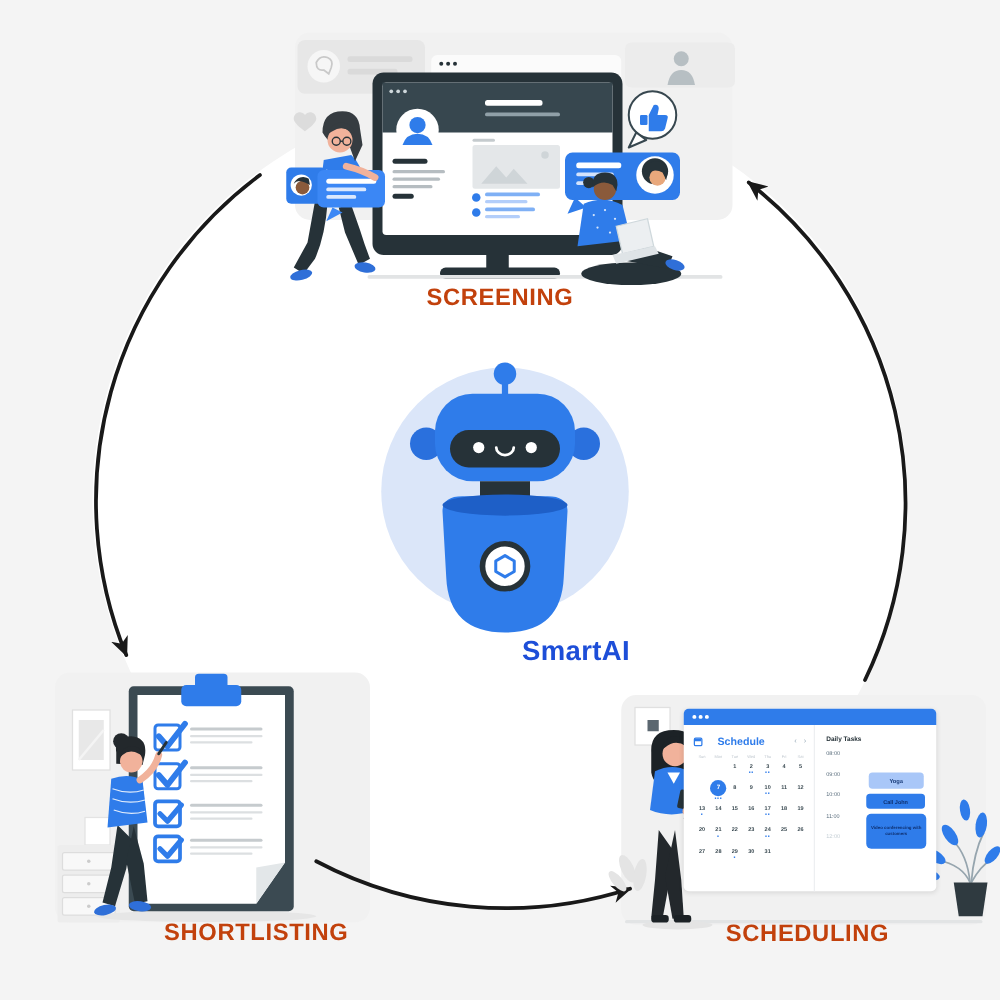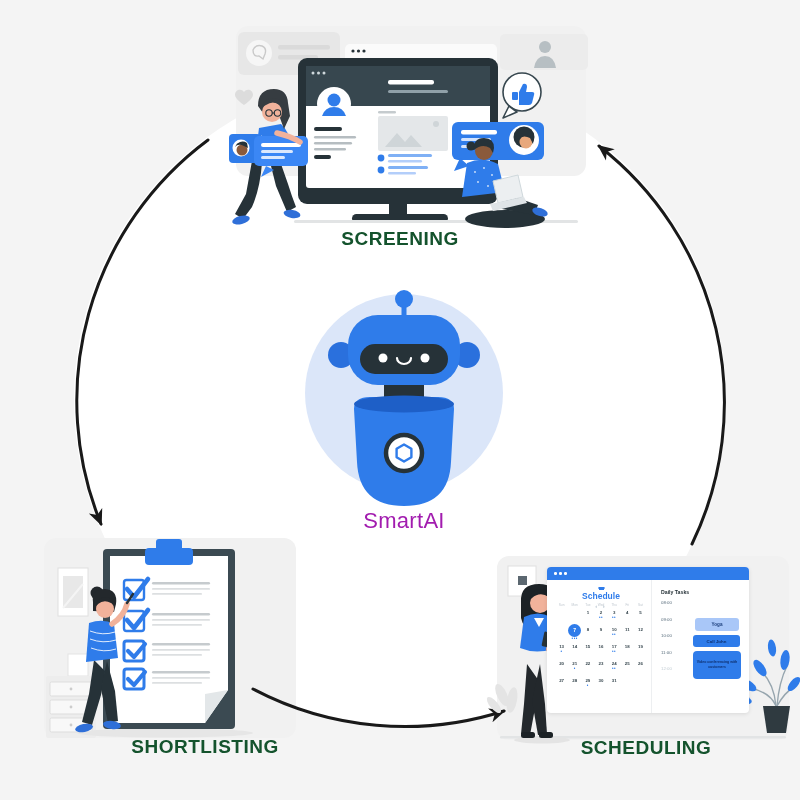--- a/index.html
+++ b/index.html
@@ -3,35 +3,35 @@
 <meta charset="utf-8">
 <style>
   html,body{margin:0;padding:0;}
   .stage{position:relative;width:800px;height:800px;background:#f4f4f4;overflow:hidden;
          font-family:"Liberation Sans",sans-serif;}
   .cycle-circle{position:absolute;left:74px;top:74px;width:652px;height:652px;
                 border-radius:50%;background:#ffffff;}
   .scene{position:absolute;left:0;top:0;}
   
   .stage-label{position:absolute;width:220px;text-align:center;font-weight:700;
-               font-size:19px;letter-spacing:.5px;color:#14532d;}
+               font-size:19px;letter-spacing:.5px;color:#c2410c;}
   .label-screening{left:290px;top:228px;}
   .label-shortlisting{left:95px;top:736px;}
   .label-scheduling{left:536px;top:737px;}
-  .smartai-label{position:absolute;left:304px;top:508px;width:200px;text-align:center;
-                 font-weight:400;font-size:22px;letter-spacing:.3px;color:#a21caf;}
+  .smartai-label{position:absolute;left:304px;top:508px;width:200px;text-align:right;
+                 font-weight:700;font-size:22px;letter-spacing:.3px;color:#1d4ed8;}
   
   .sched-window{position:absolute;left:547px;top:567px;width:202px;height:146px;
                 background:#fff;border-radius:4px;box-shadow:0 1px 4px rgba(0,0,0,.10);}
   .sched-bar{position:absolute;left:0;top:0;width:202px;height:13px;background:#2f7cea;
              border-radius:4px 4px 0 0;display:flex;align-items:center;padding-left:7px;box-sizing:border-box;gap:2.5px;}
   .sched-bar .dot{width:2.6px;height:2.6px;border-radius:50%;background:#fff;}
   .sched-body{position:absolute;left:0;top:13px;width:202px;height:133px;display:flex;}
   .cal-pane{width:105px;box-sizing:border-box;padding:7px 4px 0 8px;border-right:1px solid #edeff1;}
-  .cal-head{display:flex;align-items:center;gap:2px;height:12px;flex-direction:column;}
+  .cal-head{display:flex;align-items:center;gap:12px;height:12px;}
   .cal-icon{width:7px;height:7px;border:1.2px solid #2f7cea;border-radius:1.5px;position:relative;box-sizing:border-box;}
   .cal-icon:before{content:"";position:absolute;left:0;top:0;width:100%;height:2px;background:#2f7cea;}
   .sched-title{font-size:8.5px;font-weight:700;color:#2f7cea;flex:1;}
   .cal-nav{font-size:6px;color:#9fb0bd;letter-spacing:2px;white-space:nowrap;}
   .dow-row{display:grid;grid-template-columns:repeat(7,1fr);margin-top:4px;}
   .dow-row span{font-size:3.2px;color:#c0c8cf;text-align:center;}
   .cal-grid{display:grid;grid-template-columns:repeat(7,1fr);margin-top:3px;}
   .cal-cell{height:17px;display:flex;flex-direction:column;align-items:center;}
   .cal-cell .num{font-size:4.4px;font-weight:700;color:#37474f;height:6px;line-height:6px;}
   .cal-cell .dots{font-size:4.5px;line-height:3.5px;color:#2f7cea;letter-spacing:.5px;}

